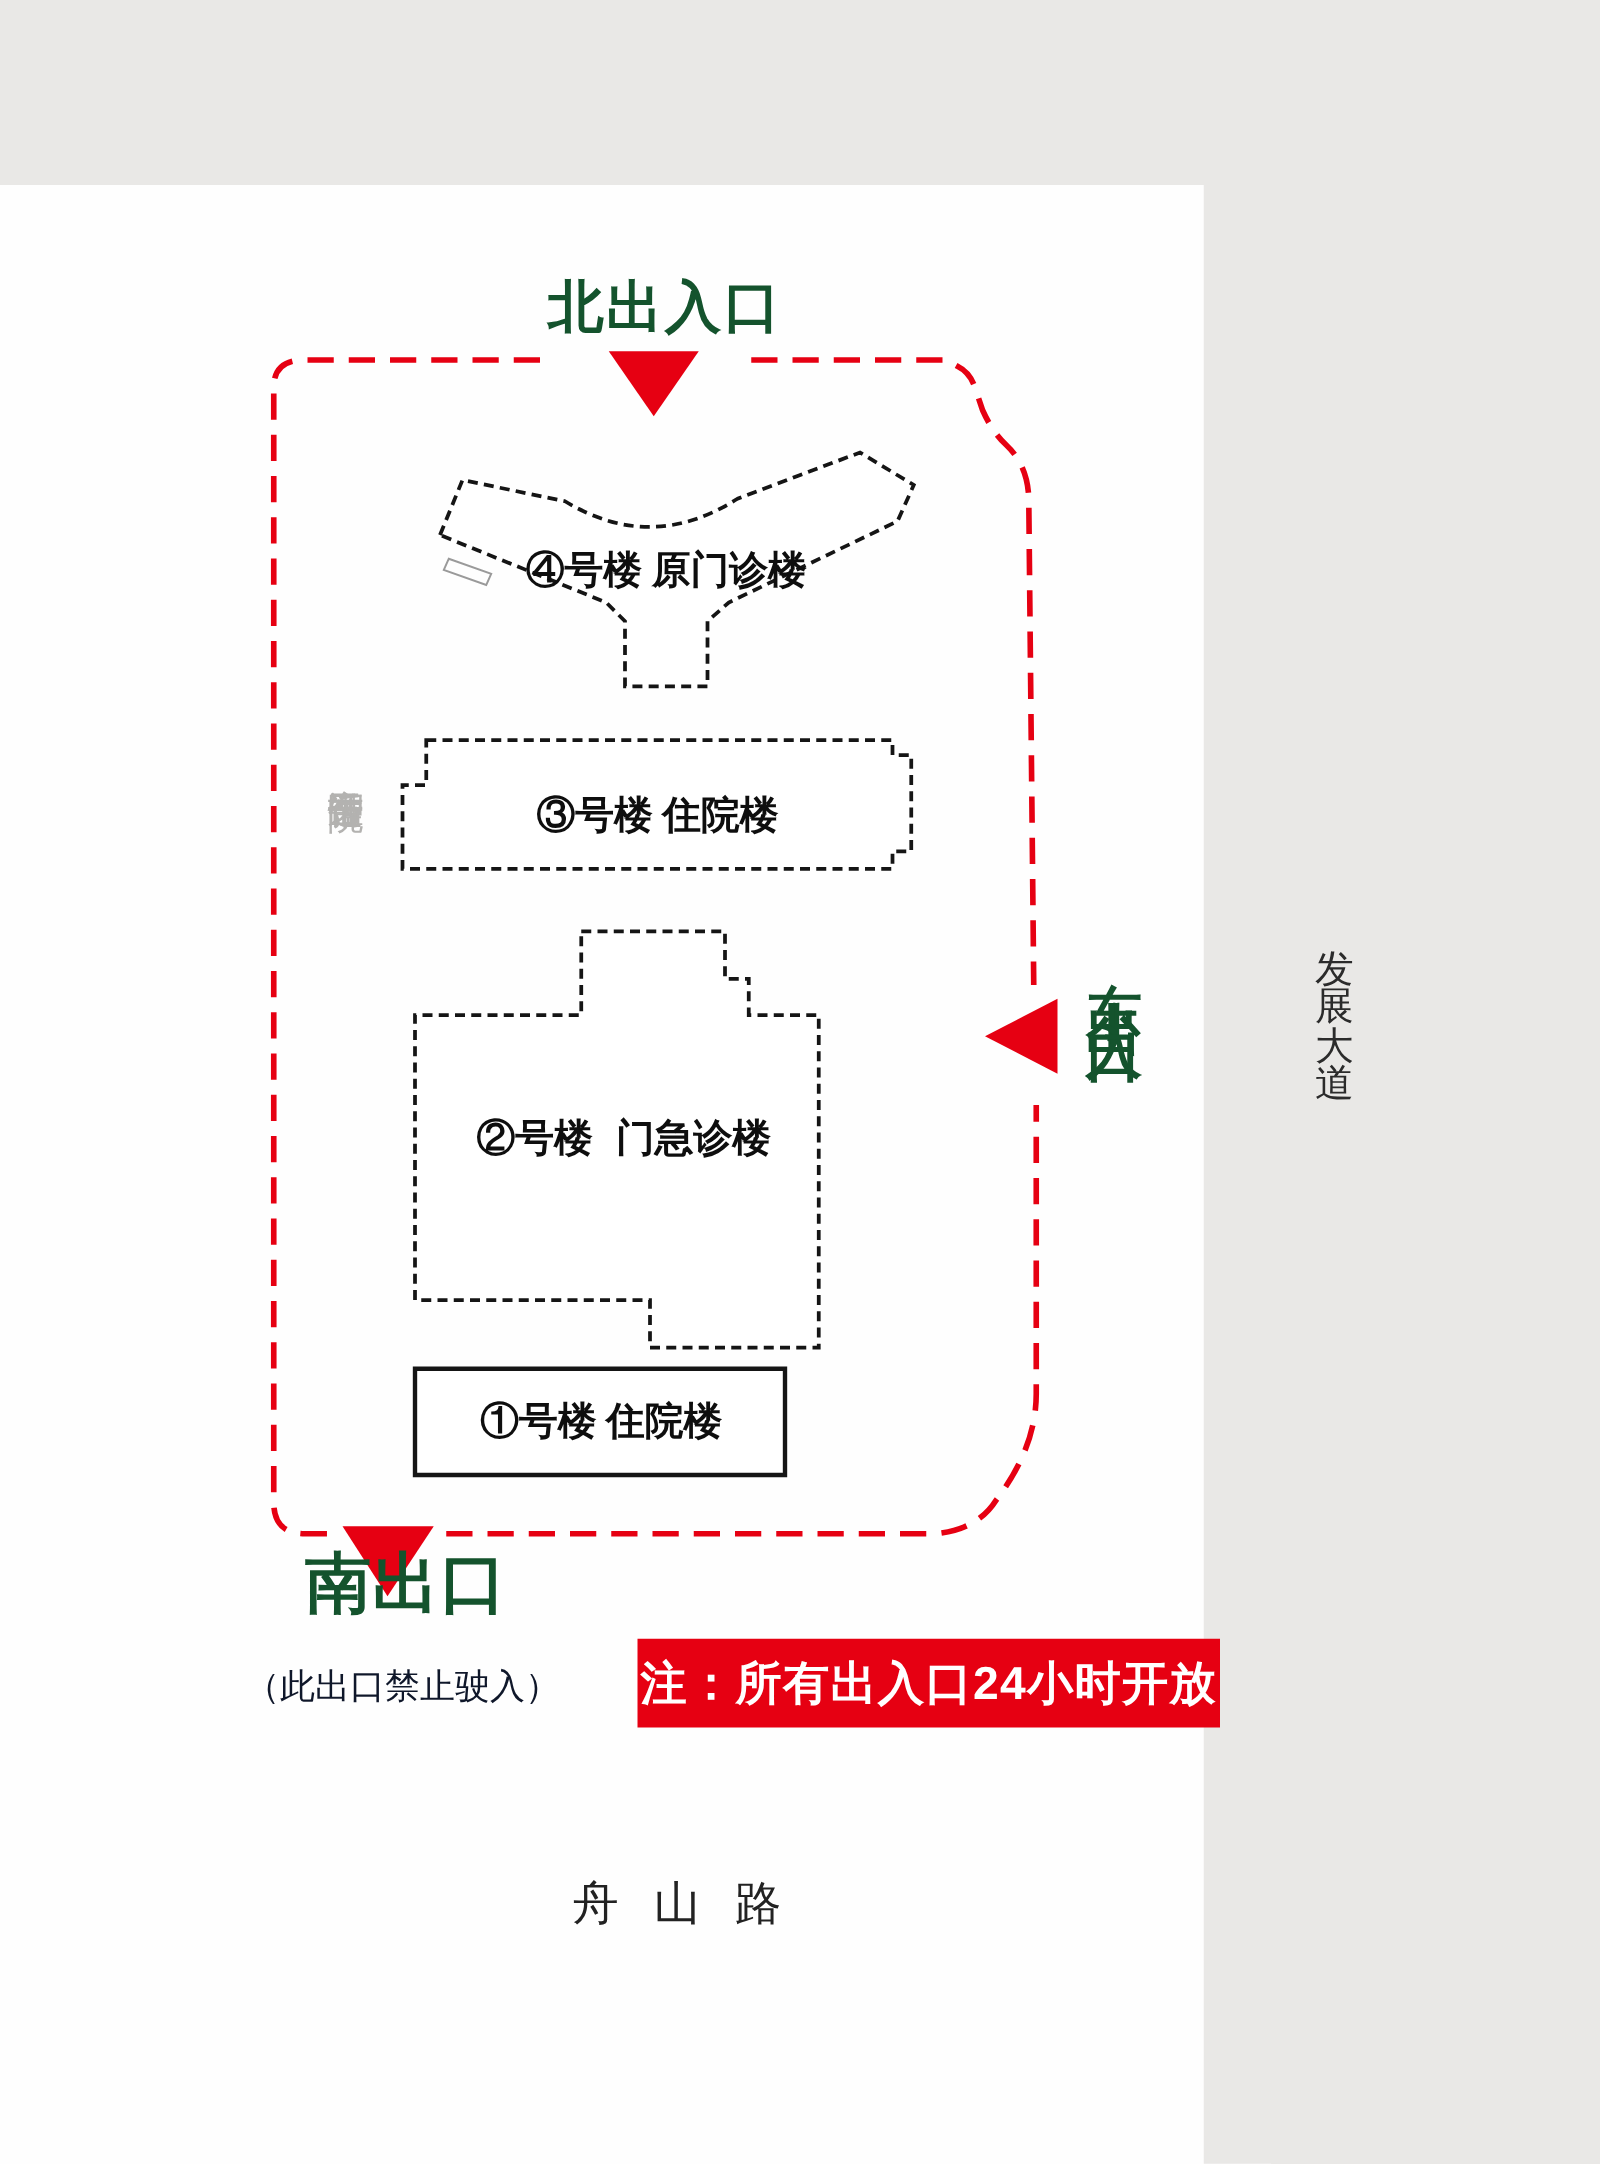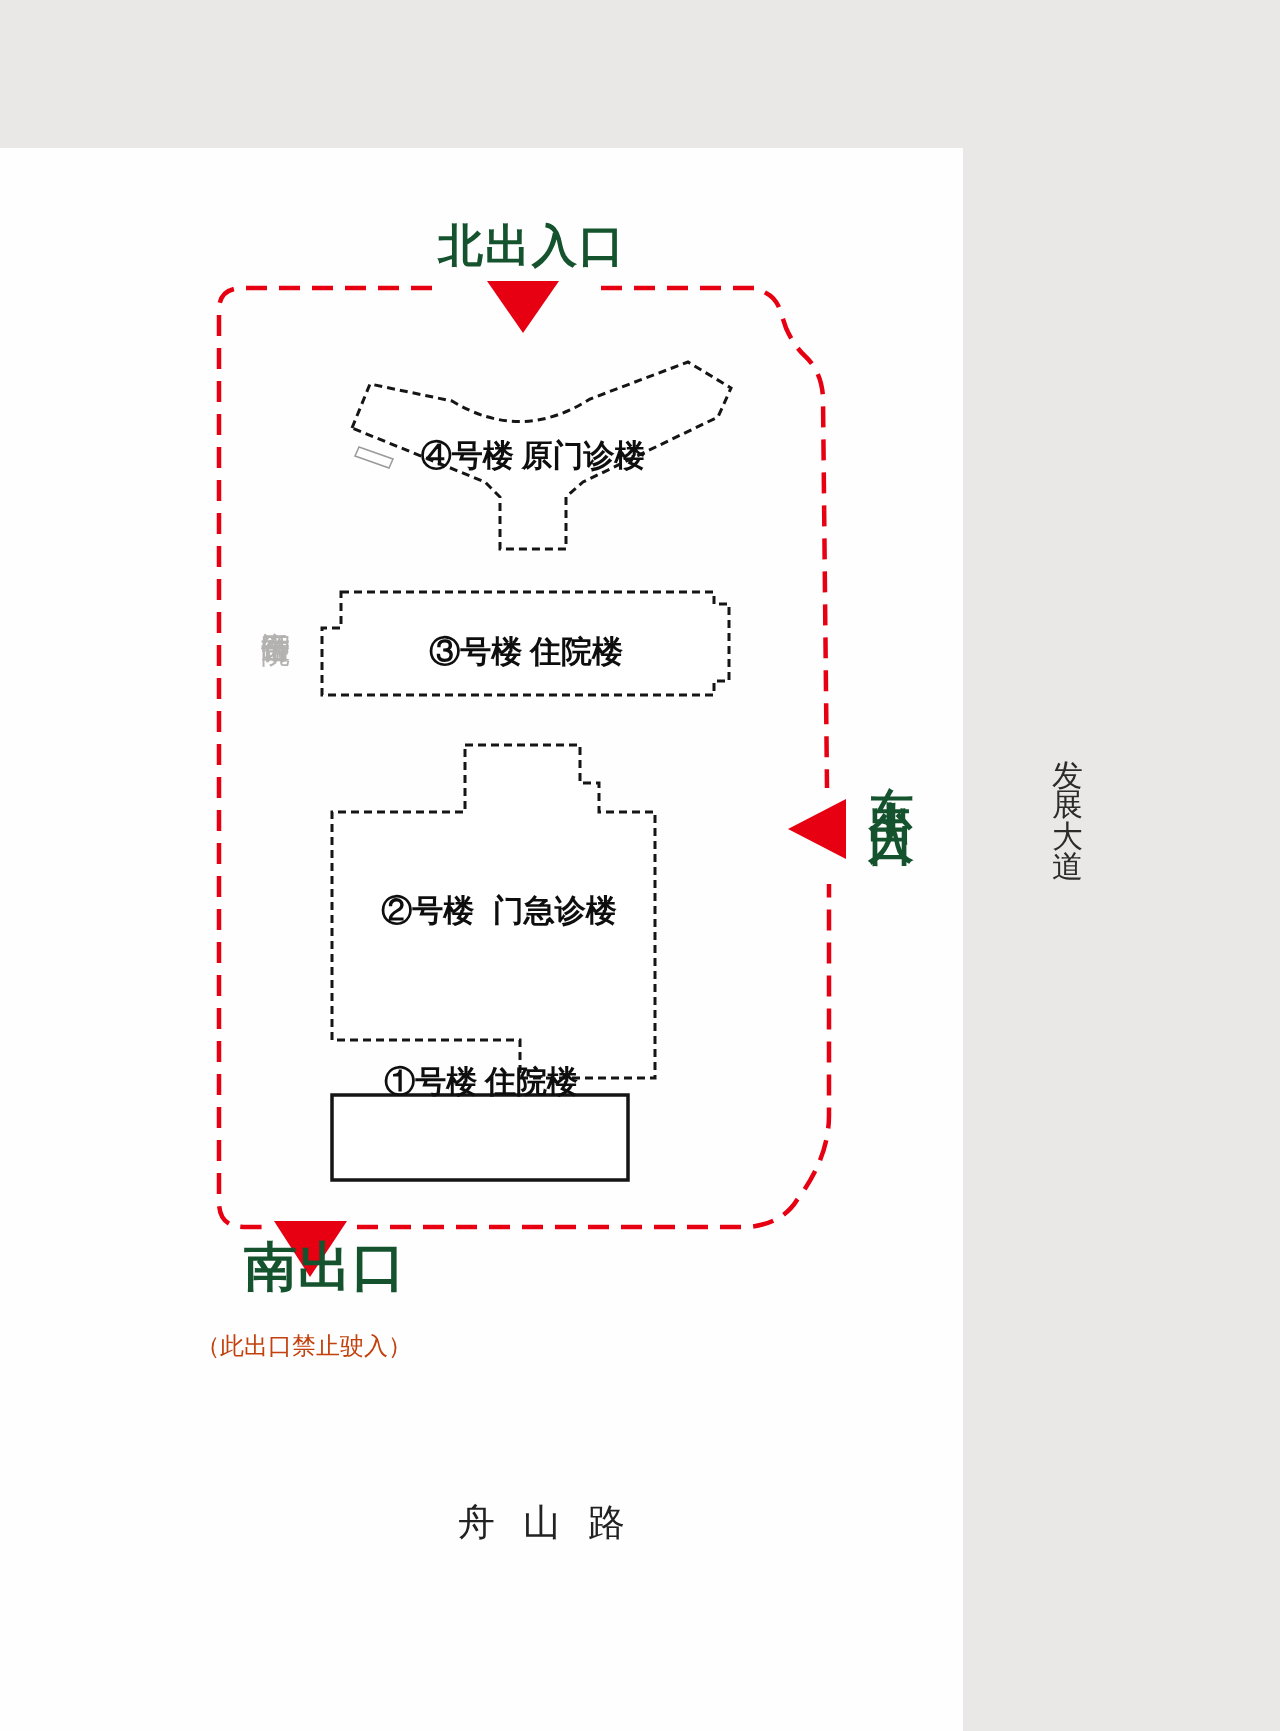--- a/index.html
+++ b/index.html
@@ -47,40 +47,40 @@
     position:absolute; font-weight:bold; color:#14532d; white-space:nowrap;
     font-family:"Liberation Sans", sans-serif;
   }
   .north-label { left:438px; top:216px; font-size:45px; letter-spacing:2px; }
   .east-label  {
     left:861px; top:750px; font-size:45px; letter-spacing:15px;
     writing-mode:vertical-rl; text-orientation:upright;
   }
   .south-label { left:244px; top:1232px; font-size:53px; letter-spacing:1px; }
   .south-note  {
-    position:absolute; left:196px; top:1330px; font-size:24px; color:#c2410c;
+    position:absolute; left:196px; top:1330px; font-size:28px; color:#0f172a;
     font-family:"Liberation Serif", serif; white-space:nowrap;
   }
 
   .watermark {
     position:absolute; left:256px; top:608px; font-size:29px;
     color:var(--watermark-gray,#b3b2b0);
     writing-mode:vertical-rl; text-orientation:upright; letter-spacing:1px;
     font-family:"Liberation Serif", serif;
   }
 
   .bldg-label {
     position:absolute; transform:translate(-50%,-50%);
     font-weight:bold; font-size:31px; color:#0e0e0e; white-space:nowrap;
     font-family:"Liberation Serif", serif;
   }
   .b4 { left:533px; top:456px; }
   .b3 { left:526px; top:652px; }
   .b2 { left:499px; top:911px;font-family:Liberation Mono, monospace; }
-  .b1 { left:481px; top:1082px; }
+  .b1 { left:481px; top:1137px; }
 
   .notice {
     position:absolute; left:510px; top:1311px; width:466px; height:71px;
     background:var(--accent-red,#e60012); color:#ffffff;
     font-weight:bold; font-size:37px; letter-spacing:1px;
     display:flex; align-items:center; justify-content:center;
     font-family:"Liberation Sans", sans-serif; white-space:nowrap;
   }
 </style>
 </head>
@@ -118,16 +118,17 @@
   <div class="entrance north-label">北出入口</div>
   <div class="entrance east-label">东出入口</div>
   <div class="entrance south-label">南出口</div>
   <div class="south-note">（此出口禁止驶入）</div>
 
   <div class="bldg-label b4">④号楼 原门诊楼</div>
   <div class="bldg-label b3">③号楼 住院楼</div>
   <div class="bldg-label b2">②号楼 门急诊楼</div>
   <div class="bldg-label b1">①号楼 住院楼</div>
 
+  <div class="notice">注：所有出入口24小时开放</div>
 
   <div class="road-label road-bottom">舟山路</div>
 
 </div>
 
 </body></html>

